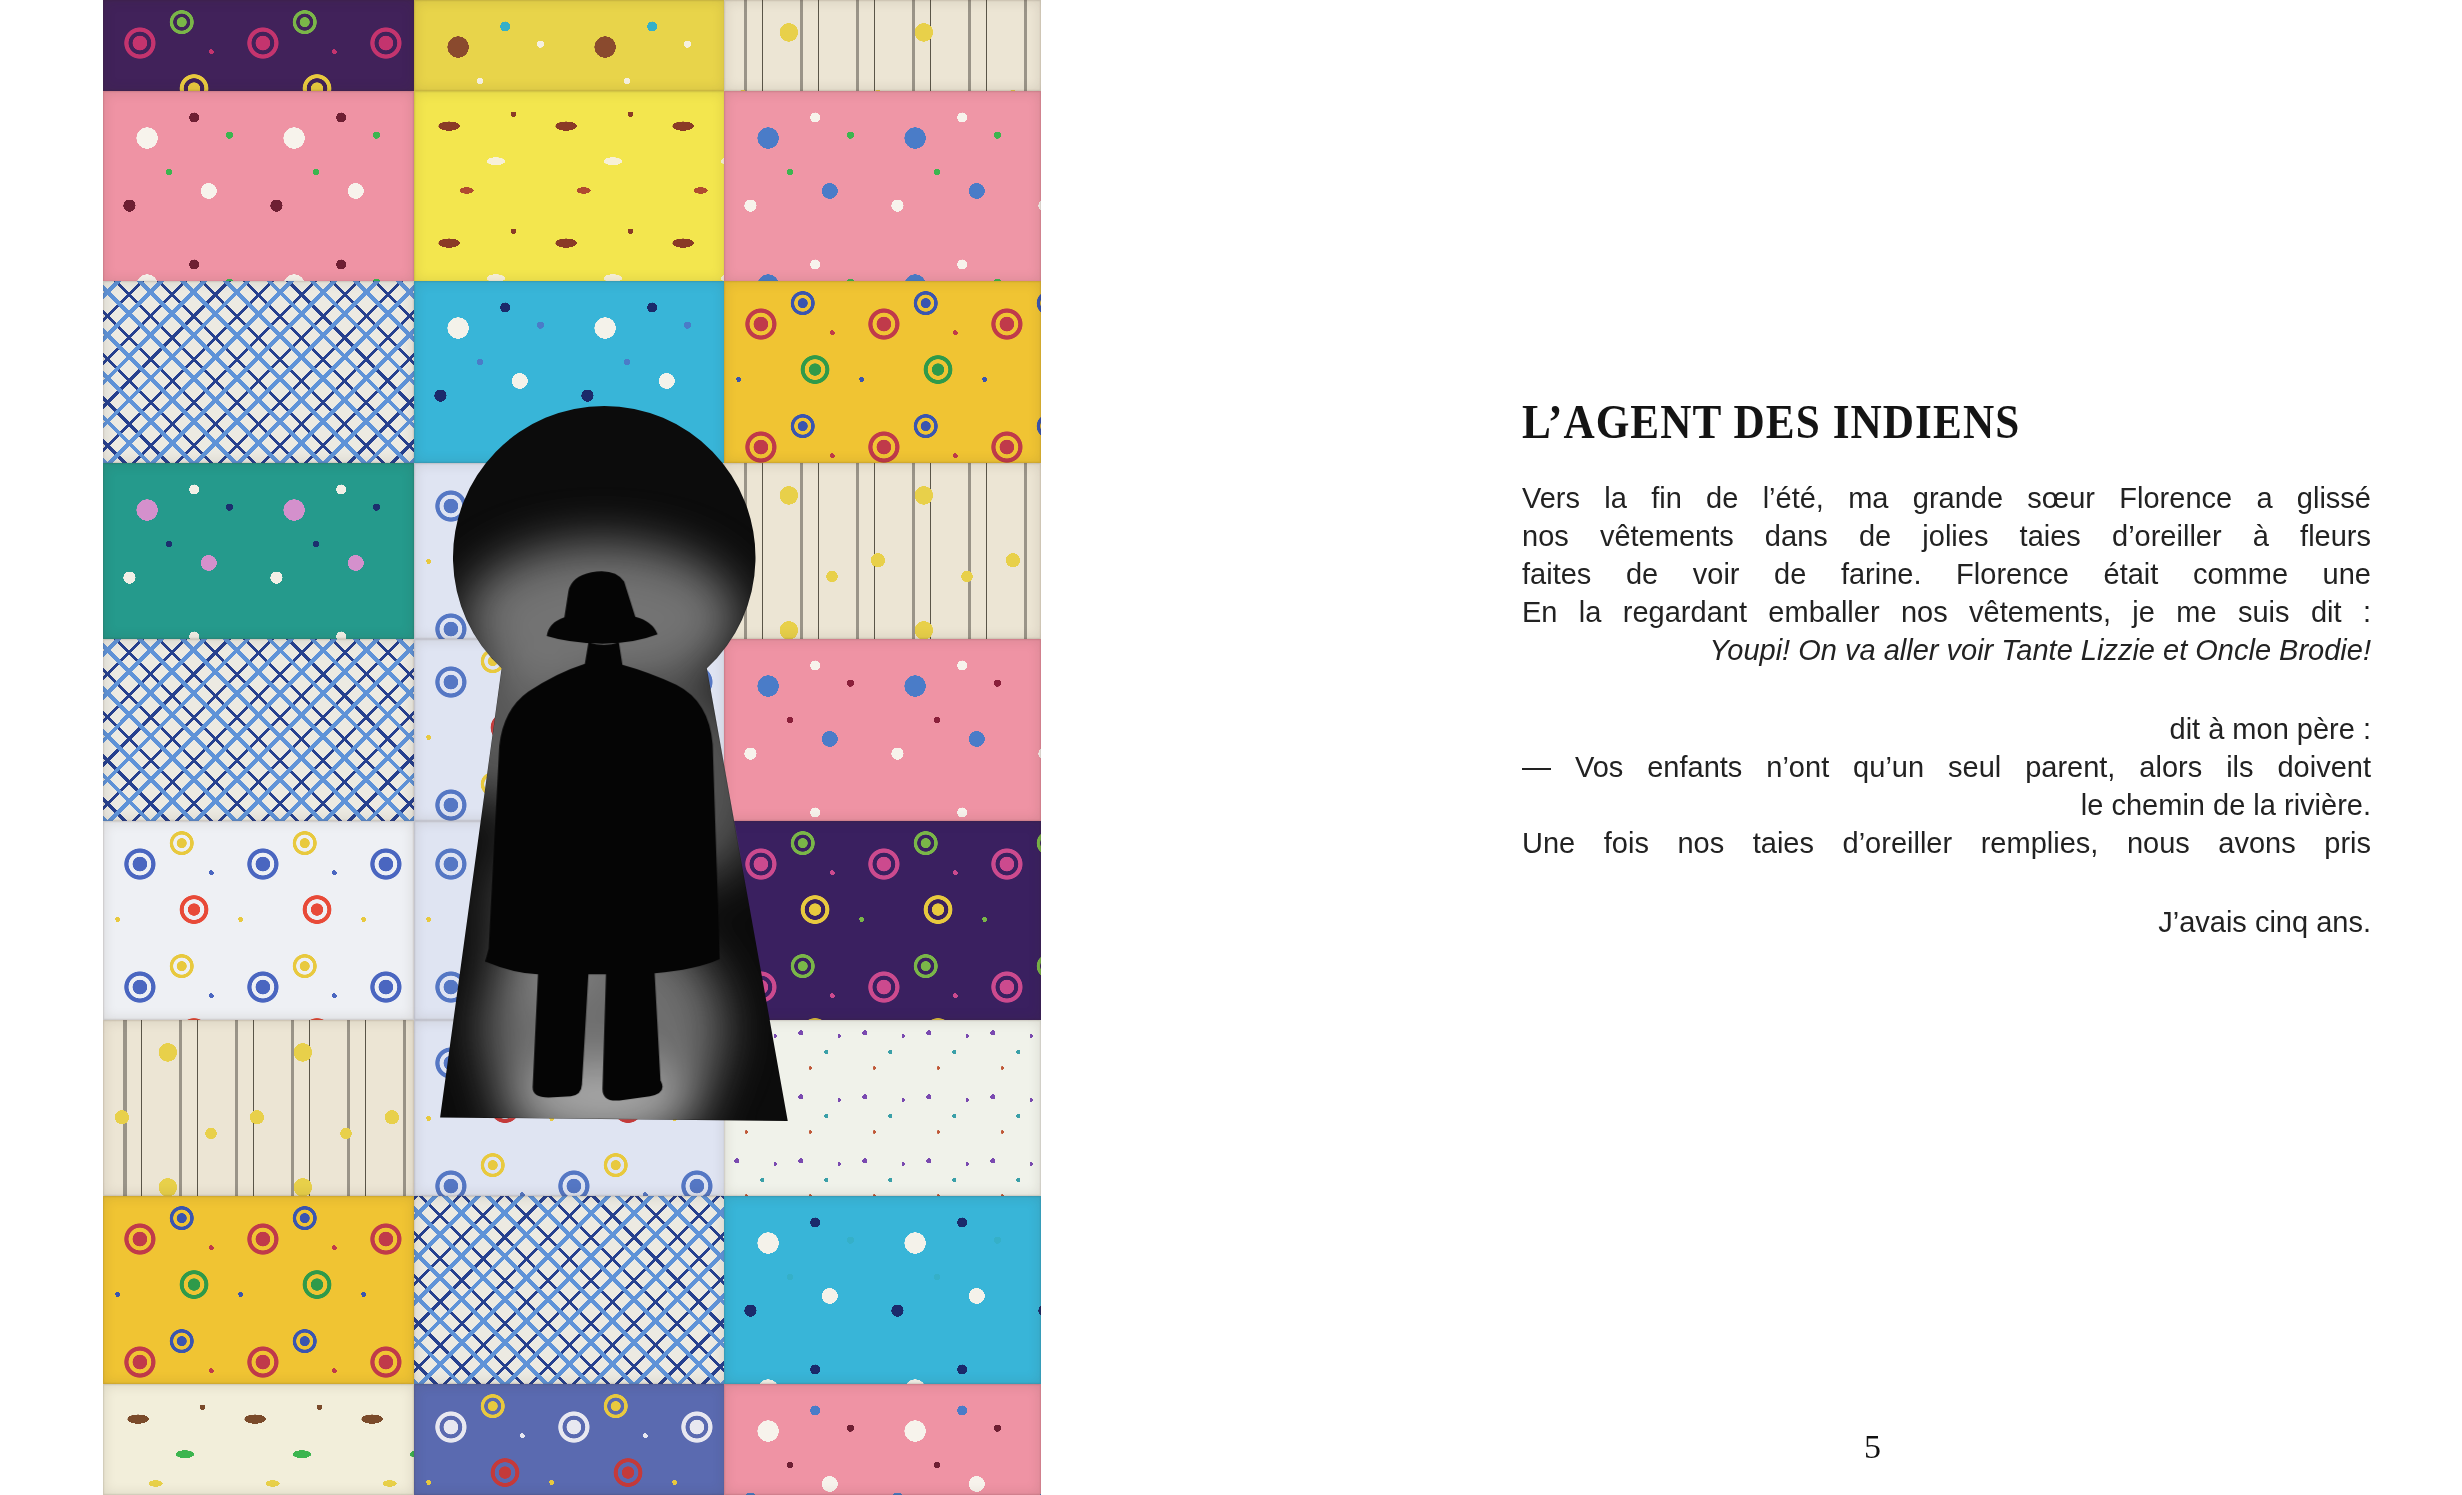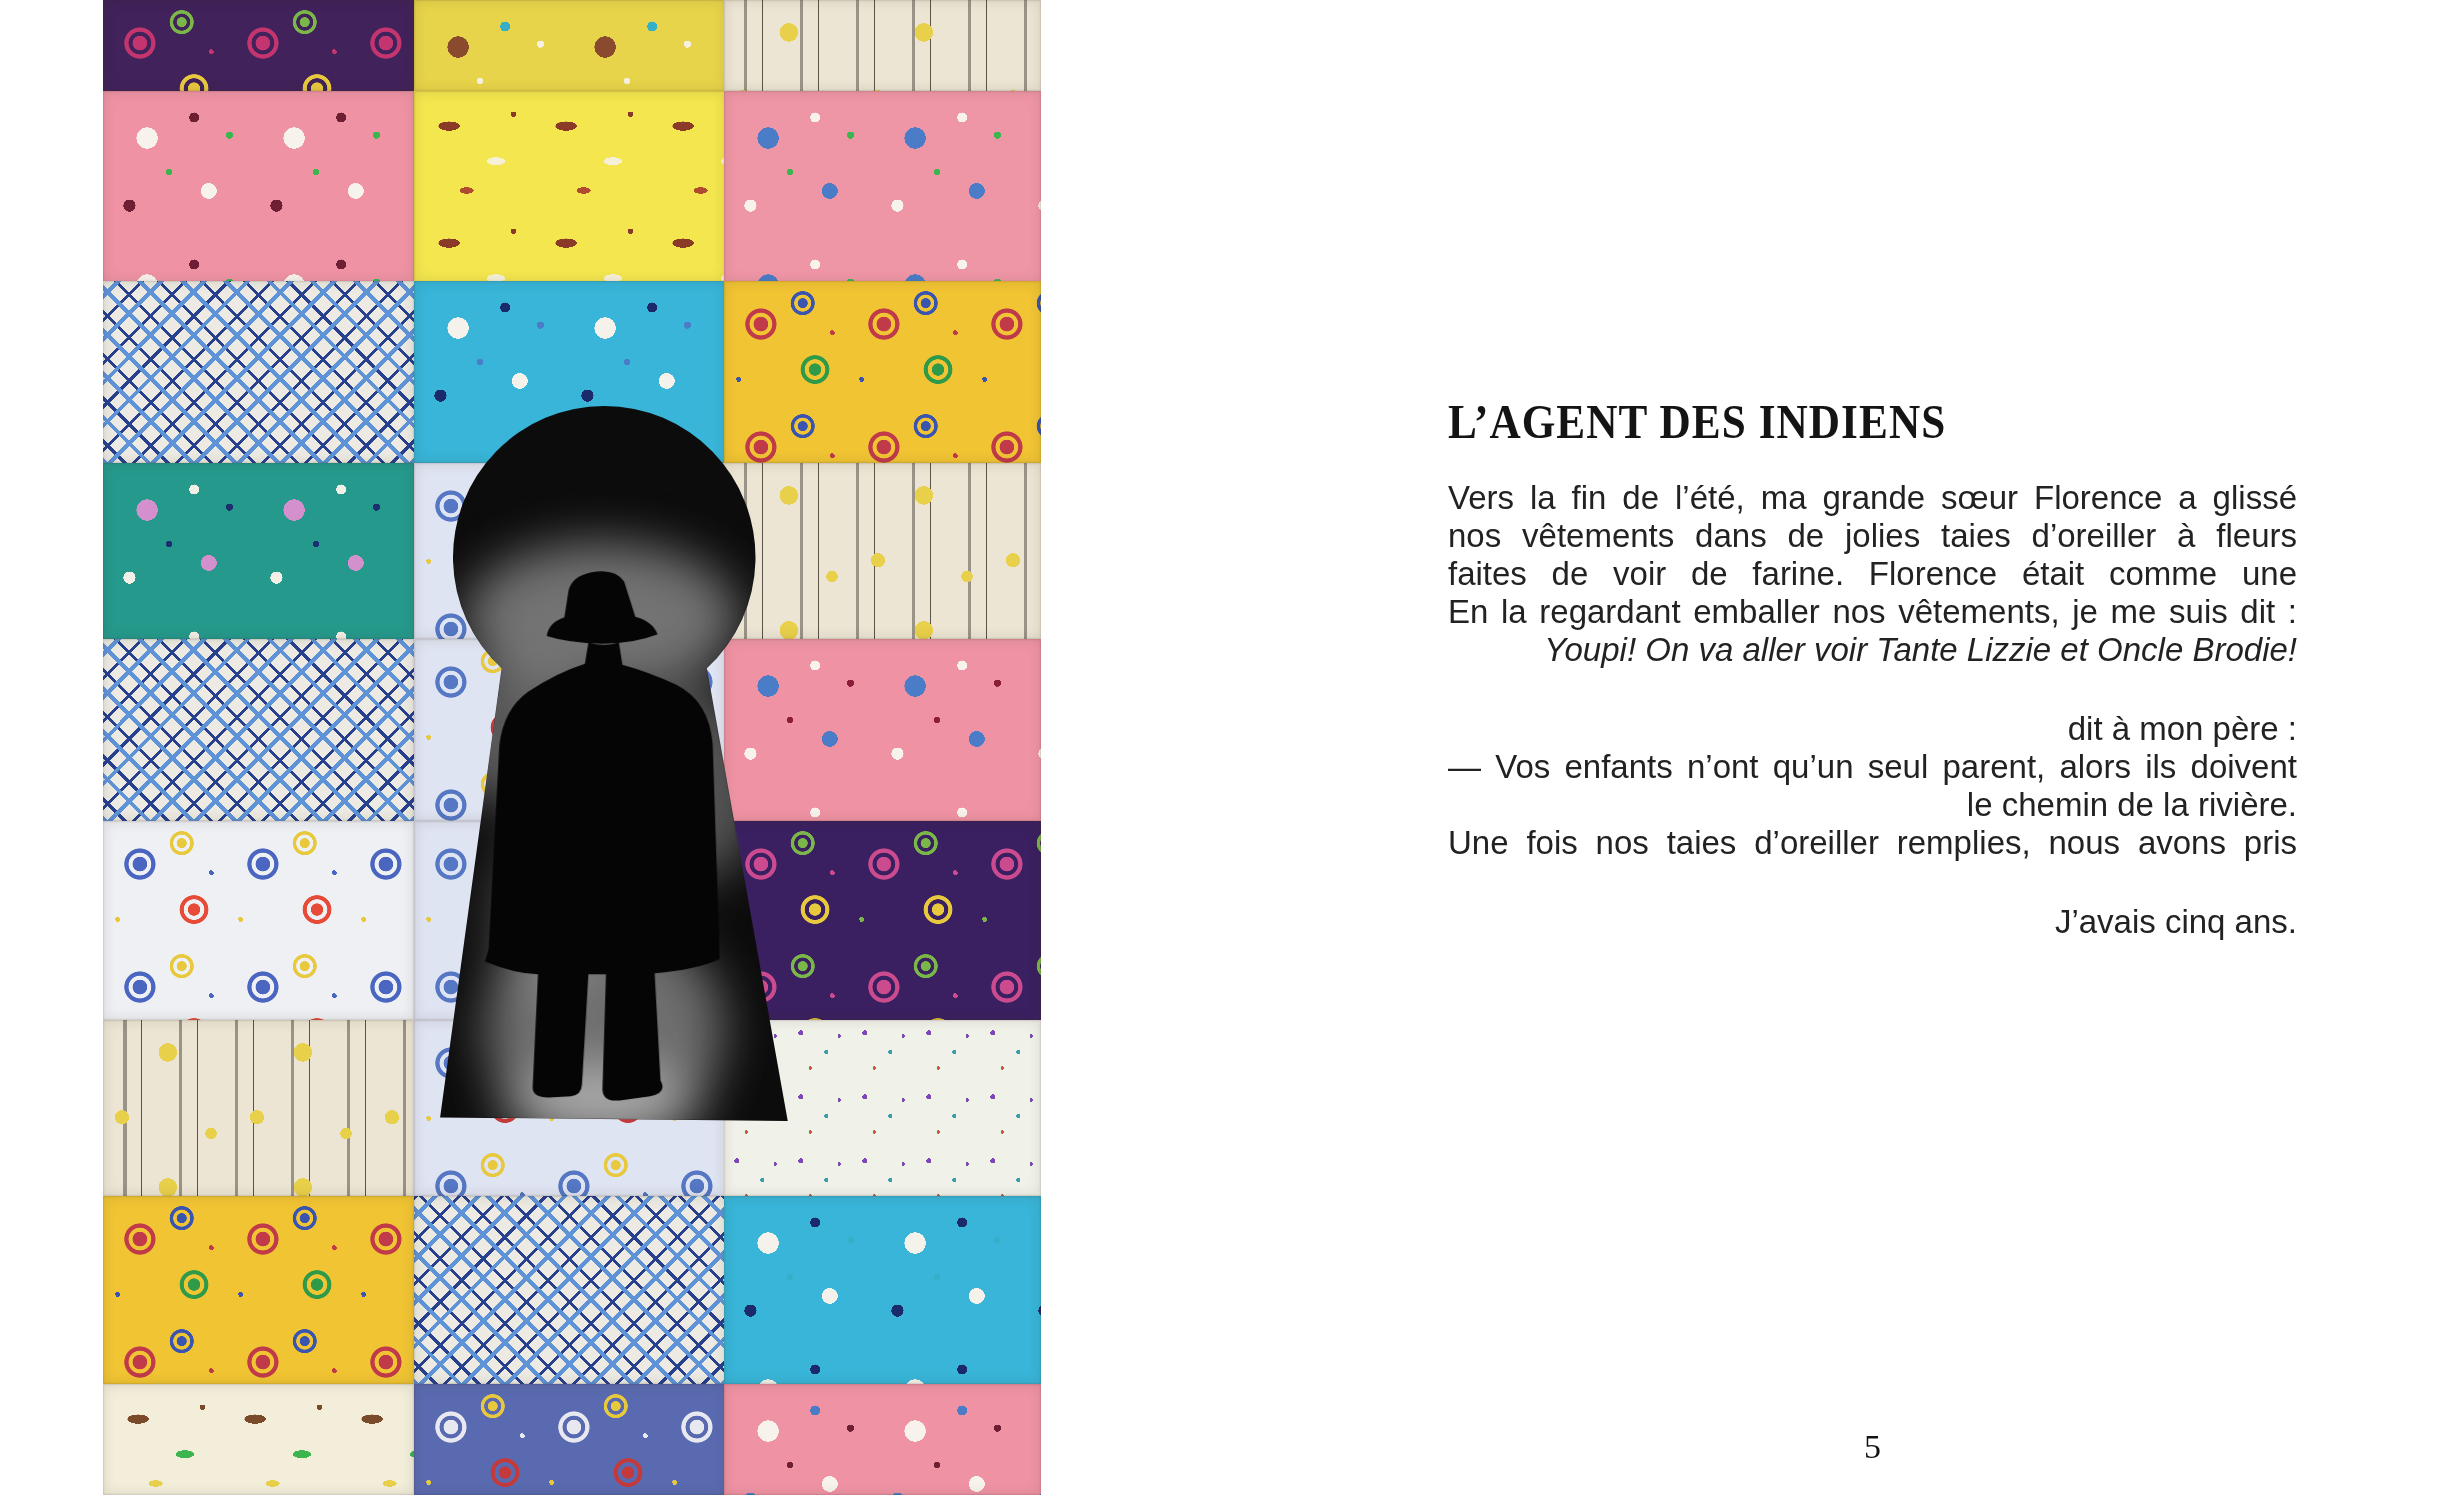--- a/index.html
+++ b/index.html
@@ -76,35 +76,35 @@
       radial-gradient(ellipse 17.6px 7.6px at 30% 30%, var(--c1) 60%, transparent 61%),
       radial-gradient(ellipse 15.2px 6.4px at 70% 60%, var(--c2) 60%, transparent 61%),
       radial-gradient(ellipse 11.7px 5.3px at 45% 85%, var(--c3) 60%, transparent 61%),
       radial-gradient(circle 4.7px at 85% 20%, var(--c1) 60%, transparent 61%);
     background-size: 117px 117px;
   }
   #keyhole-svg { position: absolute; inset: 0; }
 
   
   #right-page {
-    position: absolute; left: 1448px; top: 397px; width: 849px;
+    position: absolute; left: 1522px; top: 397px; width: 849px;
     color: #1f1f1f;
   }
   #chapter-title {
     font-family: "Liberation Serif", serif;
     font-weight: bold;
     font-size: 48px;
     line-height: 50px;
     letter-spacing: 1.2px;
     color: #141414;
     transform: scaleX(0.9);
     transform-origin: left center;
     white-space: nowrap;
   }
-  #story-text { margin-top: 32px; font-size: 33px; line-height: 38px; color: #222222; }
+  #story-text { margin-top: 32px; font-size: 29px; line-height: 38px; color: #222222; }
   .paragraph { margin-top: 41px; }
   .paragraph:first-child { margin-top: 0; }
   .line { width: 100%; text-align: right; }
   .line.just { text-align: justify; text-align-last: justify; }
   .line.italic { font-style: italic; }
   #page-number {
     position: absolute; left: 1448px; top: 1428px; width: 849px;
     text-align: center;
     font-family: "Liberation Serif", serif;
     font-size: 34px; color: #111111;

